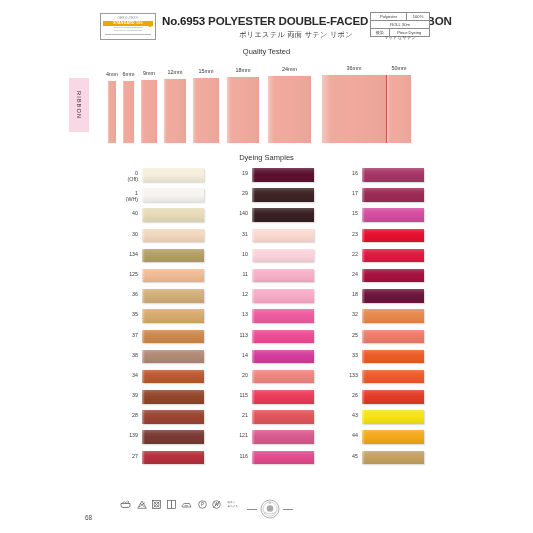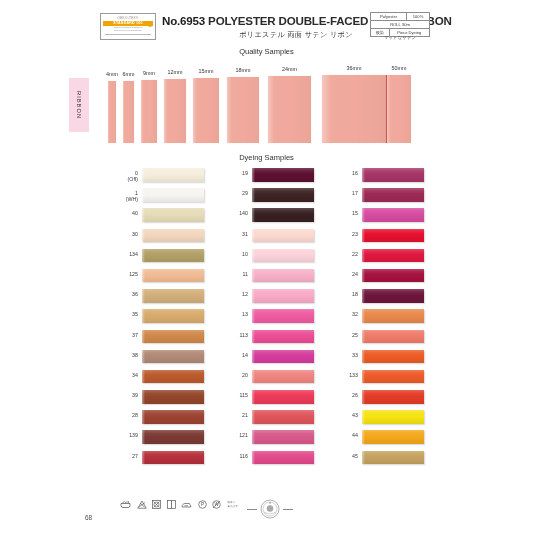--- a/index.html
+++ b/index.html
@@ -349,21 +349,21 @@
         <div class="spec-cell">ROLL  30m</div>
       </div>
       <div class="spec-row">
         <div class="spec-cell divided" style="flex:0.8">後染</div>
         <div class="spec-cell" style="flex:1.8">Piece Dyeing</div>
       </div>
     </div>
     <div class="spec-sub">マットなサテン</div>
   </div>
 
-  <div class="section-title" id="quality-title">Quality Samples</div>
+  <div class="section-title" id="quality-title">Quality Tested</div>
 
   <div class="ribbon-tab">
     <span>RIBBON</span>
   </div>
 
   <div class="quality-wrap" id="quality-wrap">
       <div class="qs" style="left: 8px; width: 8px; height: 62px; background: rgb(240, 169, 156);">
         <div class="qs-inner"></div>
         <div class="qs-label">4mm</div>
       </div>

